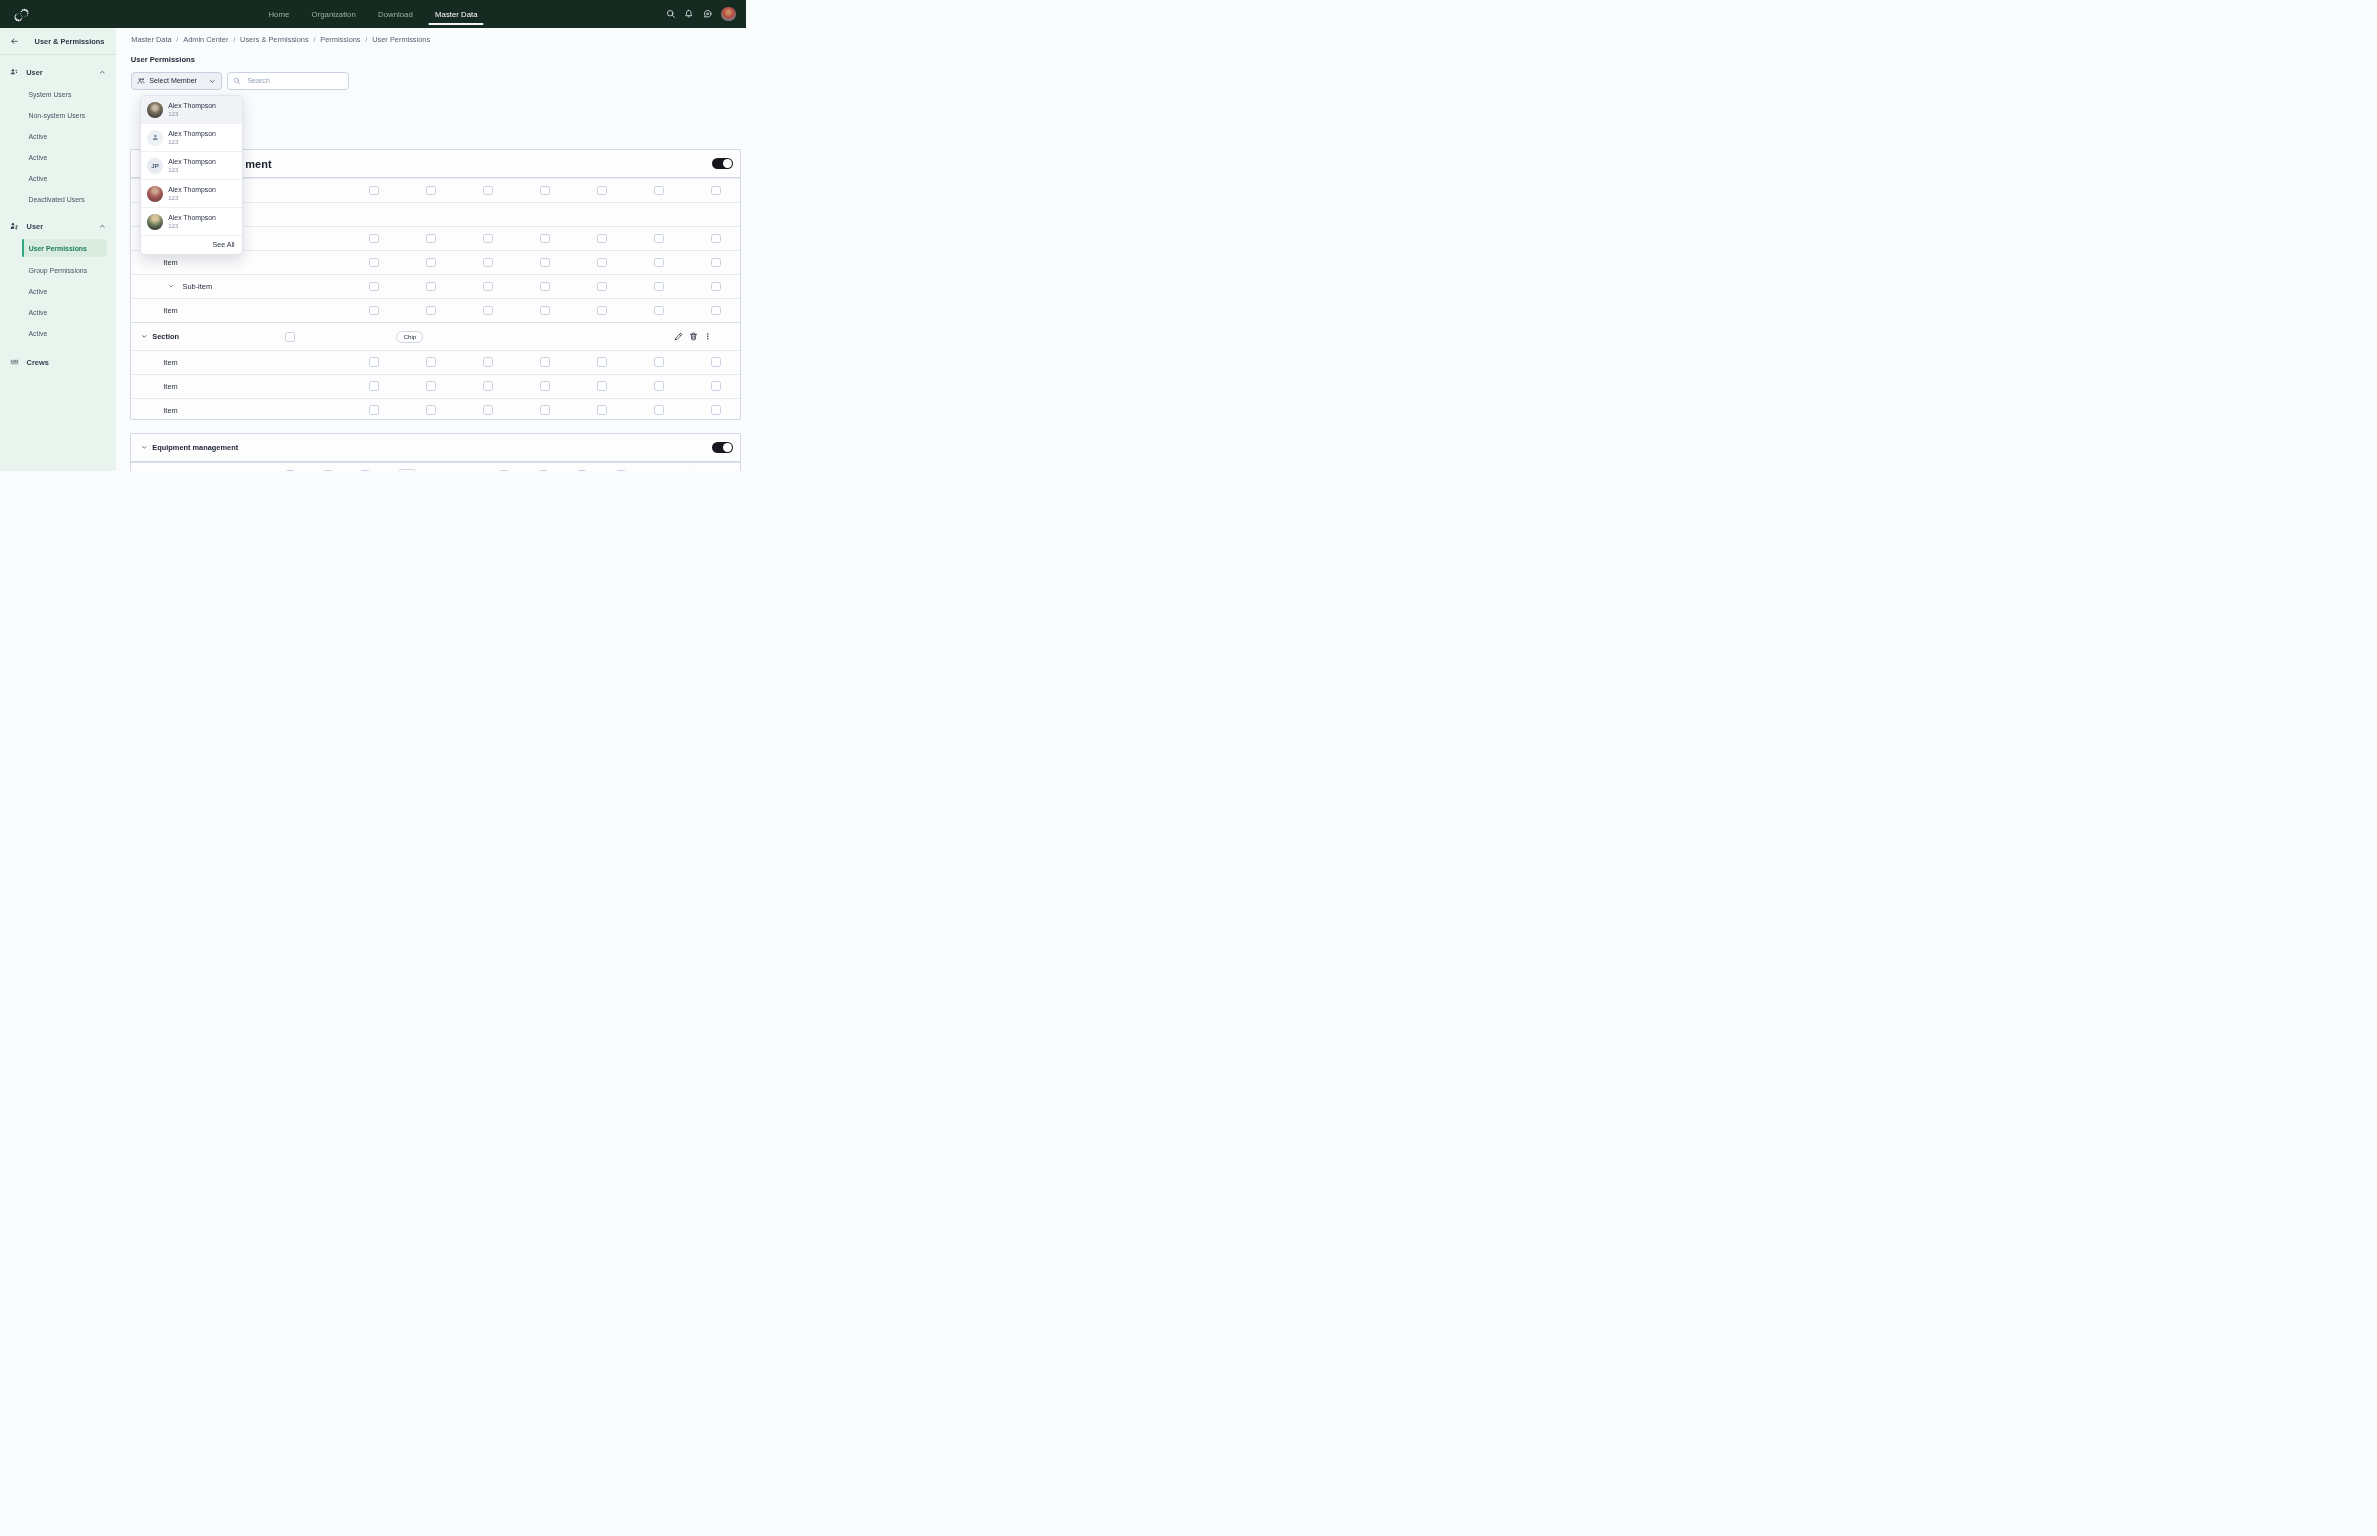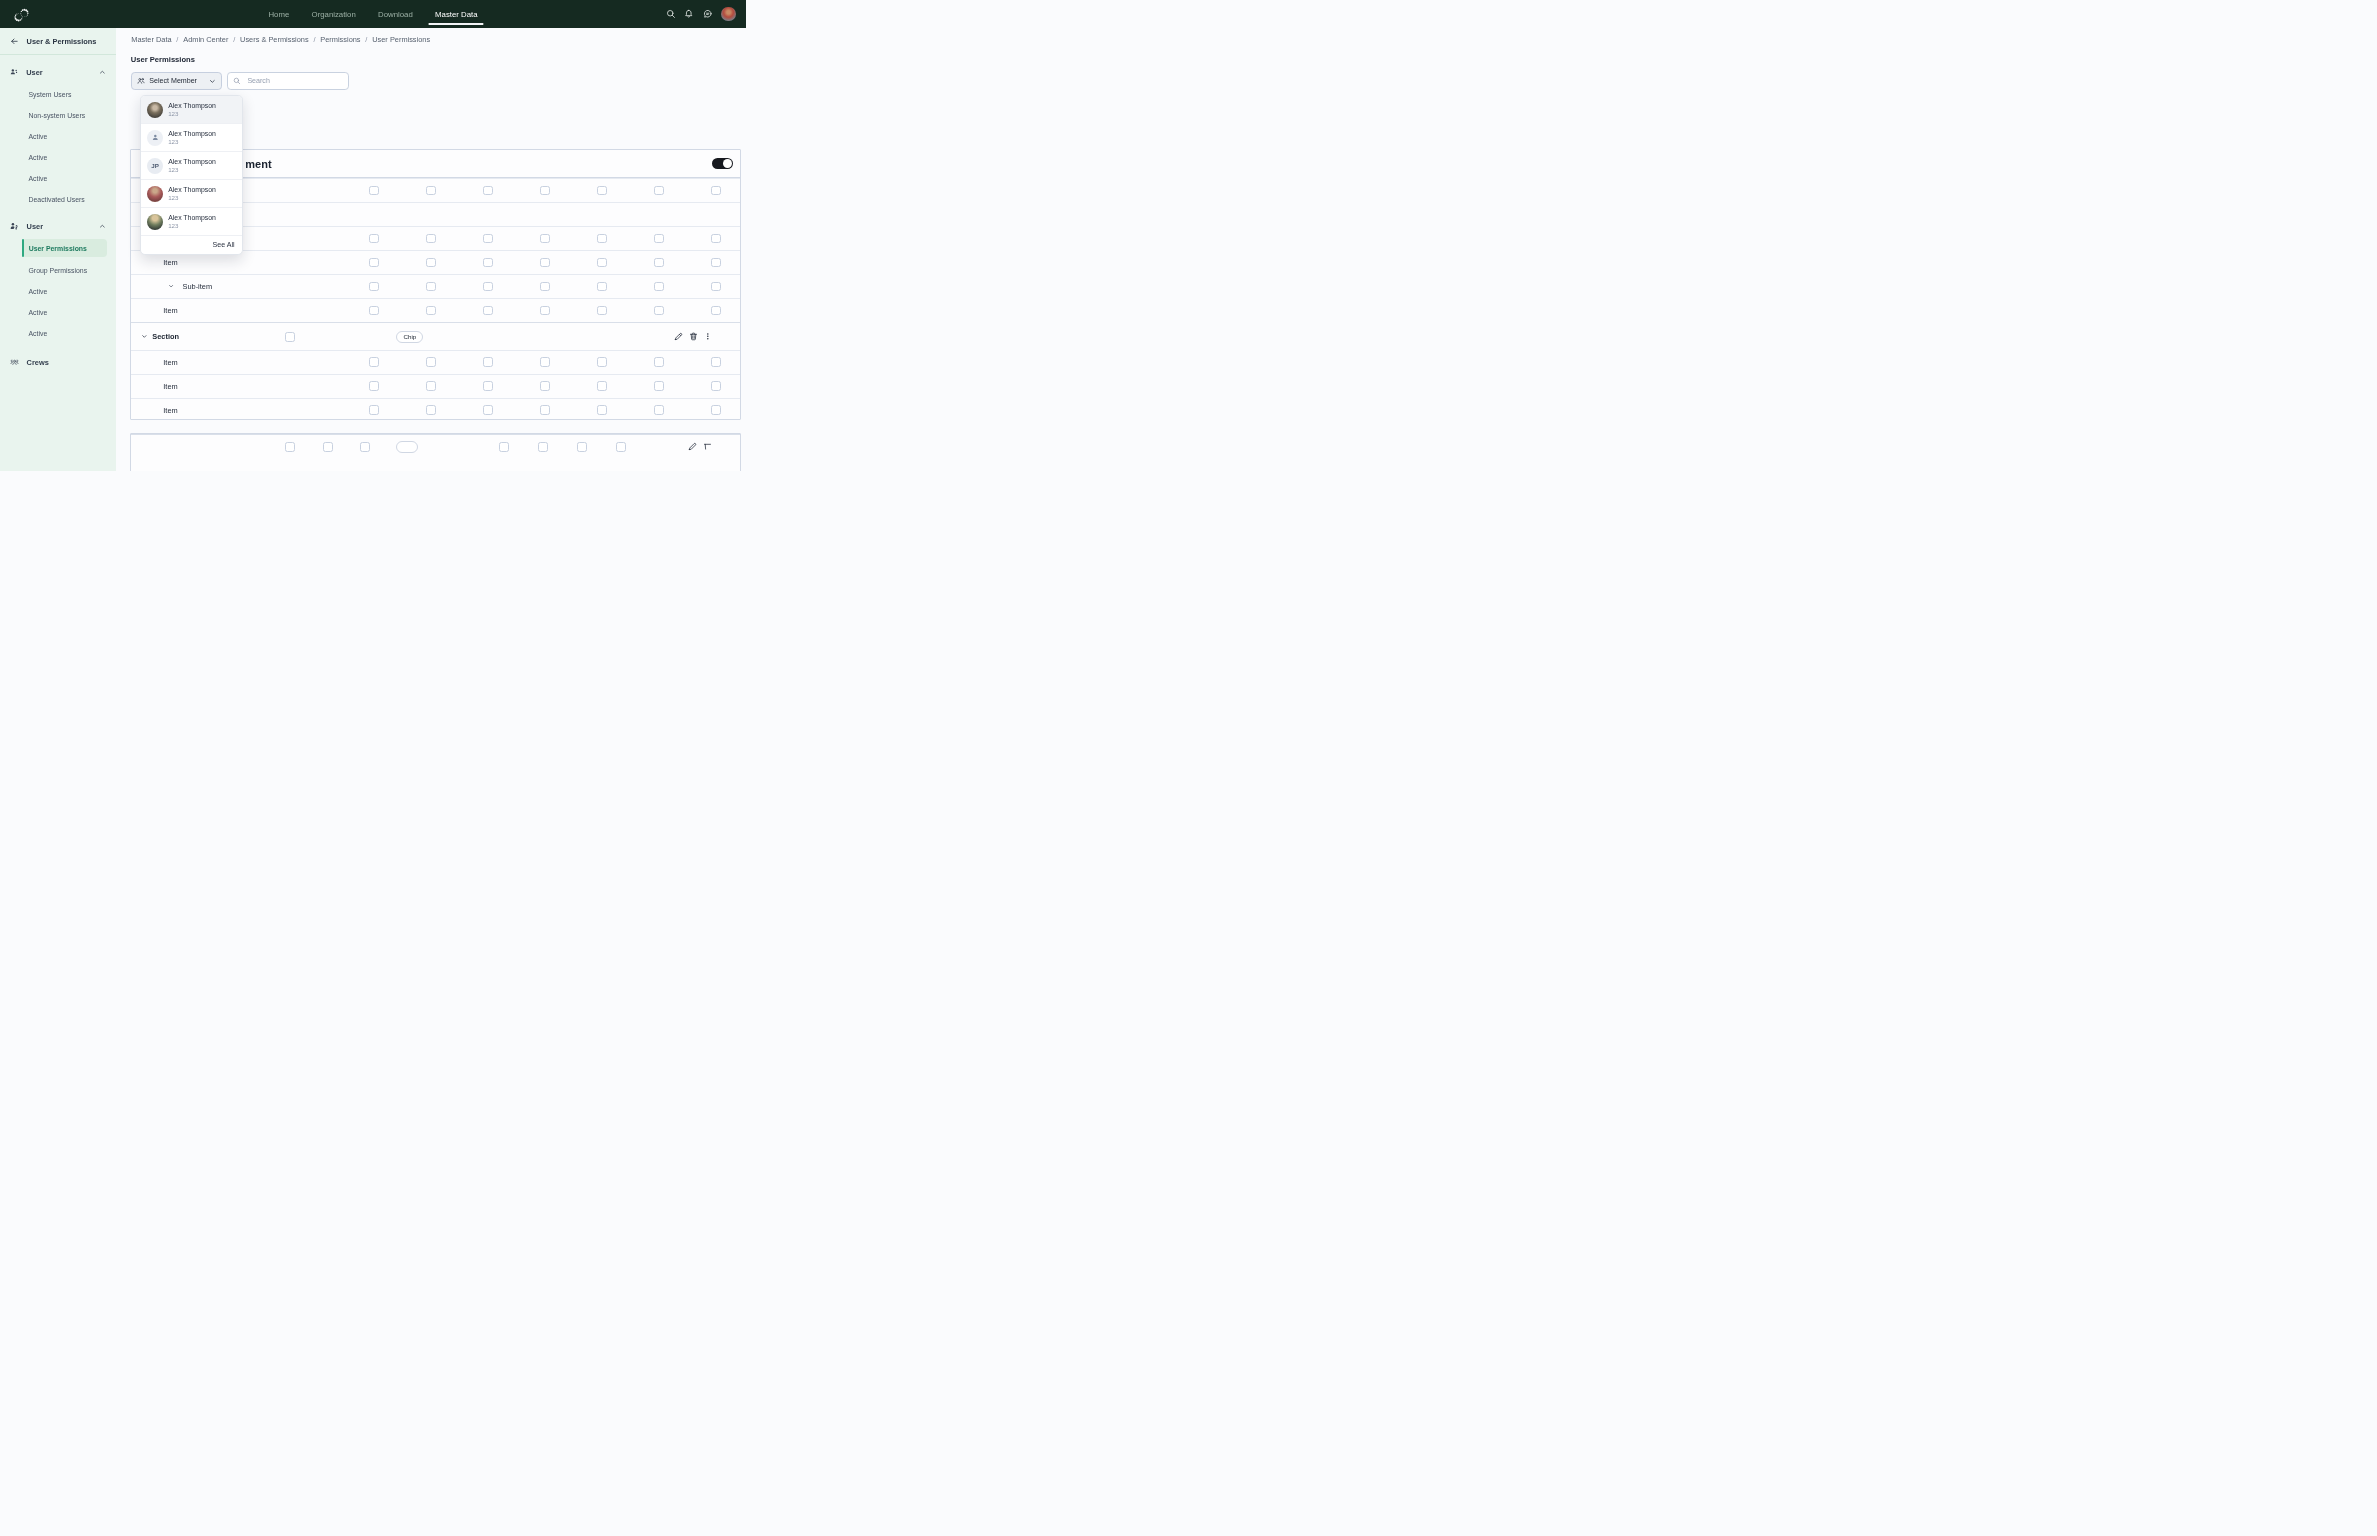--- a/index.html
+++ b/index.html
@@ -17,21 +17,21 @@
   .nav-item{color:#9cb0a5;font-size:7.8px;position:relative;height:100%;display:flex;align-items:center;cursor:pointer;white-space:nowrap}
   .nav-item.active{color:#ffffff}
   .nav-item.active::after{content:"";position:absolute;left:-6.2px;right:-6.2px;bottom:3.3px;height:1.4px;background:#f2f4f6;border-radius:0.7px}
   .nav-right{position:absolute;right:10px;top:0;height:100%;display:flex;align-items:center;gap:9px}
   .nav-icon{cursor:pointer}
   .nav-avatar{width:14.7px;height:14.7px;border-radius:50%;cursor:pointer;
     background:radial-gradient(circle at 50% 38%,#c98a64 0 15%,#b44b3e 42%,#75828d 78%,#5d6b77)}
 
   
   .sidebar{position:absolute;top:28px;left:0;width:116px;bottom:0;background:#e9f4ee;z-index:10}
-  .sb-header{height:26px;display:flex;align-items:center;gap:8px;padding:0 10px;border-bottom:0.5px solid #d2e7db}
+  .sb-header{height:26px;display:flex;align-items:center;gap:16px;padding:0 10px;border-bottom:0.5px solid #d2e7db}
   .sb-title{font-size:7.4px;font-weight:700;color:#2c3644}
   .sb-group{display:flex;align-items:center;gap:7.6px;padding:0 10px;height:19px;margin-top:7.6px;cursor:pointer}
   .sb-group-label{font-size:7.4px;font-weight:700;color:#333e4e;flex:1}
   .sb-sub{height:21px;display:flex;align-items:center;padding-left:28.5px;font-size:6.9px;color:#495363;cursor:pointer}
   .sb-subs{margin-top:2.9px}
   .g2{margin-top:6.7px}
   .sb-active-pill{margin:3.3px 9px 0 22px;height:18px;background:#d9ecdf;border-radius:3.8px;position:relative;
     display:flex;align-items:center;padding-left:6.7px;color:#1d7a5f;font-weight:700;font-size:6.9px;cursor:pointer}
   .sb-active-pill::before{content:"";position:absolute;left:0;top:0;bottom:0;width:1.9px;border-radius:1.9px;background:#2fa981}
   .crews{margin-top:8.6px}
@@ -423,20 +423,29 @@
           <span class="cb"></span>
           <span class="cb"></span>
           <span class="cb"></span>
           <span class="cb"></span>
           <span class="cb"></span>
           <span class="cb"></span>
     </div>
   </section>
 
   <section class="card card2">
+    <div class="sec-head">
+      <span class="sec-chev">
+        <svg width="6.7" height="6.7" viewBox="0 0 14 14" fill="none" stroke="#2a3342" stroke-width="1.5" stroke-linecap="round" stroke-linejoin="round">
+              <path d="M3.5 5.5 7 9l3.5-3.5"></path>
+            </svg>
+      </span>
+      <span class="sec-title">Equipment management</span>
+      <span class="toggle"></span>
+    </div>
     <div class="partial-row">
       <span class="cb stub" style="left:154px"></span>
       <span class="cb stub" style="left:192px"></span>
       <span class="cb stub" style="left:229px"></span>
       <span class="stub-chip"></span>
       <span class="cb stub" style="left:368px"></span>
       <span class="cb stub" style="left:407px"></span>
       <span class="cb stub" style="left:446px"></span>
       <span class="cb stub" style="left:485px"></span>
       <span class="stub-icons">

